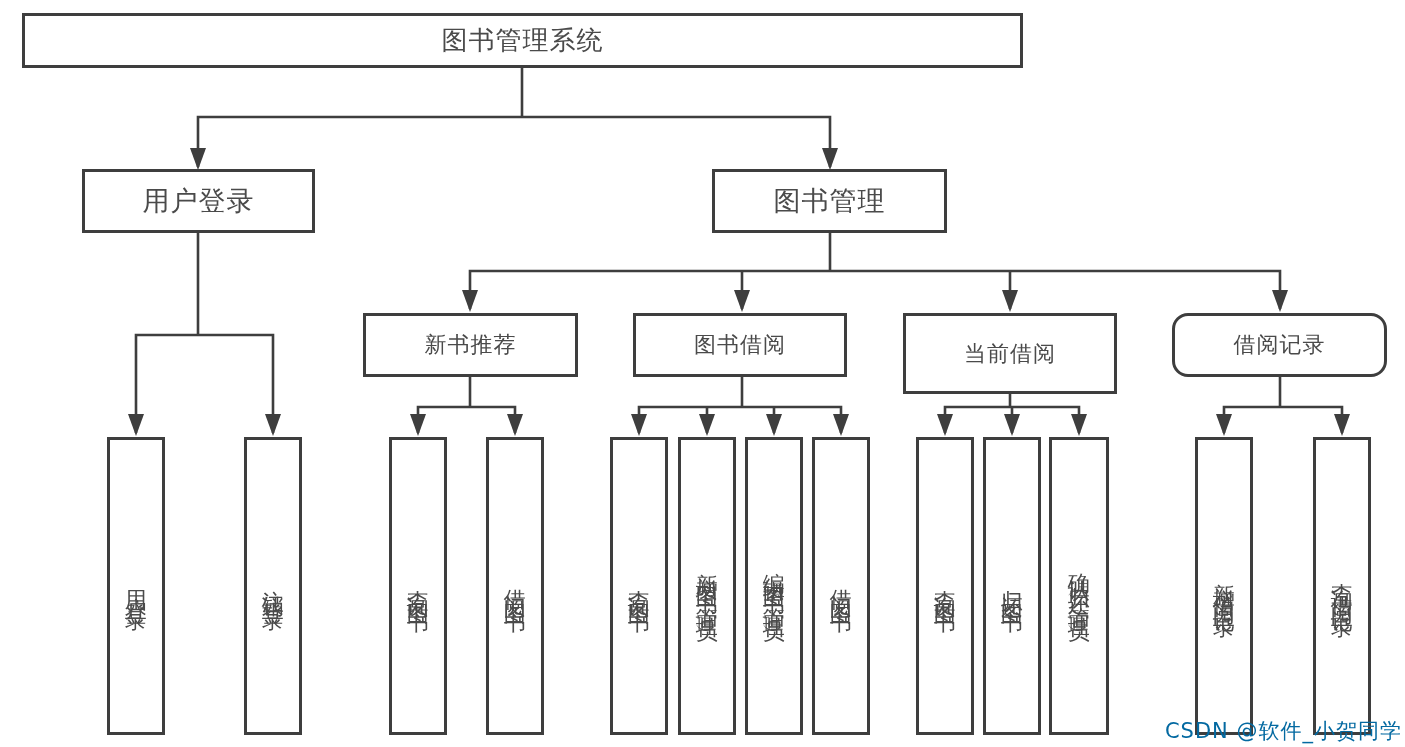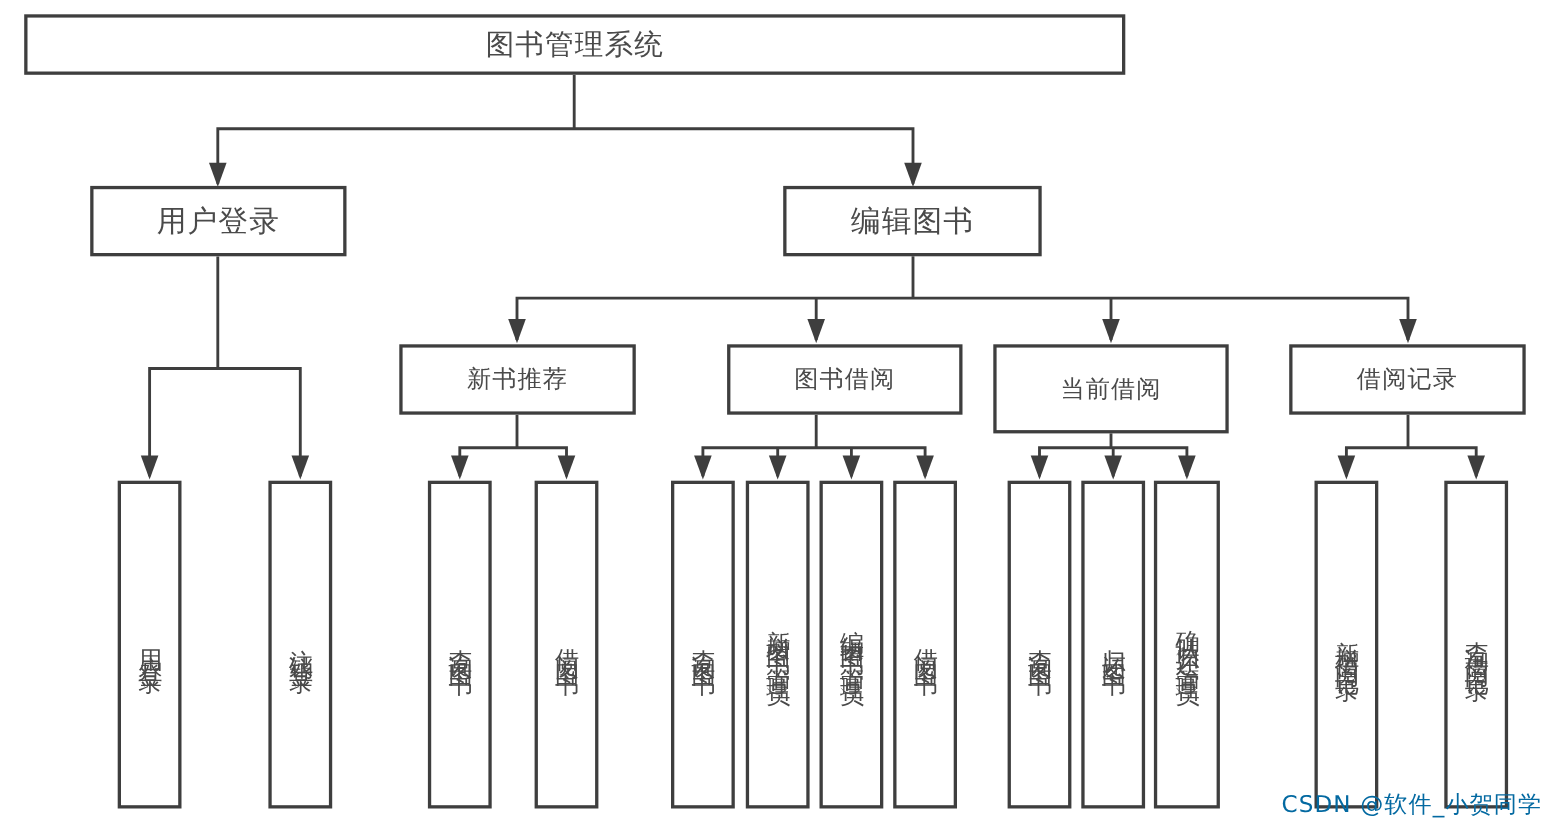--- a/index.html
+++ b/index.html
@@ -85,33 +85,33 @@
   </svg>
 
   <div class="node lvl-root" style="left:22px; top:13px; width:1001px; height:55px;">
     <span>图书管理系统</span>
   </div>
 
   <div class="node lvl2" style="left:82px; top:169px; width:233px; height:64px;">
     <span>用户登录</span>
   </div>
   <div class="node lvl2" style="left:712px; top:169px; width:235px; height:64px;">
-    <span>编辑图书</span>
+    <span>图书管理</span>
   </div>
 
   <div class="node lvl3" style="left:363px; top:313px; width:215px; height:64px;">
     <span>新书推荐</span>
   </div>
-  <div class="node lvl3" style="left:633px; top:313px; width:214px; height:64px;margin-left:28px;">
+  <div class="node lvl3" style="left:633px; top:313px; width:214px; height:64px;">
     <span>图书借阅</span>
   </div>
   <div class="node lvl3" style="left:903px; top:313px; width:214px; height:81px;">
     <span>当前借阅</span>
   </div>
-  <div class="node lvl3" style="left:1172px; top:313px; width:215px; height:64px;">
+  <div class="node lvl3" style="left:1172px; top:313px; width:215px; height:64px;border-radius:16px;">
     <span>借阅记录</span>
   </div>
 
   <div class="node leaf" style="left:107px; top:437px; width:58px; height:298px;">
     <span class="vtext">用户登录</span>
   </div>
   <div class="node leaf" style="left:244px; top:437px; width:58px; height:298px;">
     <span class="vtext">注销登录</span>
   </div>
 

